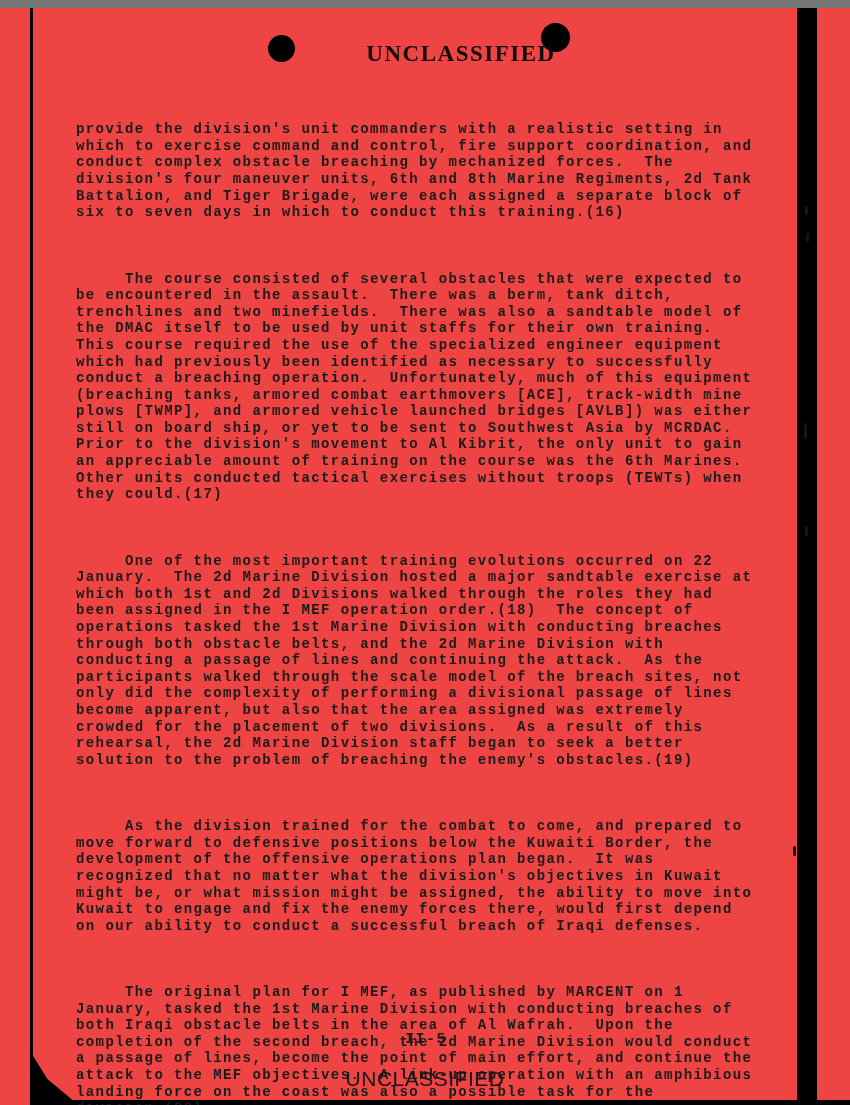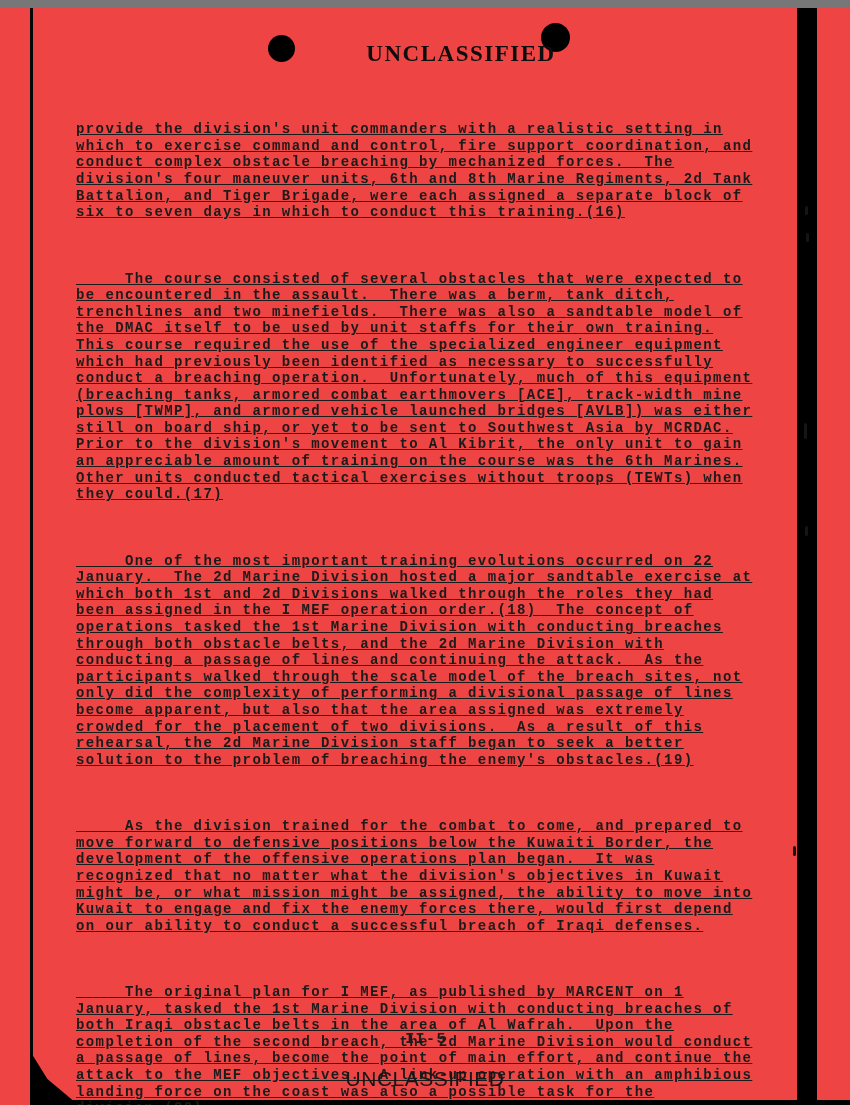--- a/index.html
+++ b/index.html
@@ -55,21 +55,21 @@
   }
 
   
   .text-block {
     position: absolute; left: 76px; top: 80px; width: 706px;
     font-weight: 700; font-size: 14px;
     line-height: 16.6px; letter-spacing: 1.4px;
     color: #1b1b1b;
     white-space: pre;
   }
-  .para    { margin: 0 0 16.6px 0; text-decoration: underline; }
+  .para    { margin: 0 0 16.6px 0; }
   .heading { margin: 0 0 16.6px 0; }
   .heading .num { margin-right: 19px; }
   .underline { text-decoration: underline; text-underline-offset: 3px; text-decoration-thickness: 1.5px; }
 </style>
 </head>
 <body>
 
 <div class="page">
 
   <div class="edge-left"></div>

